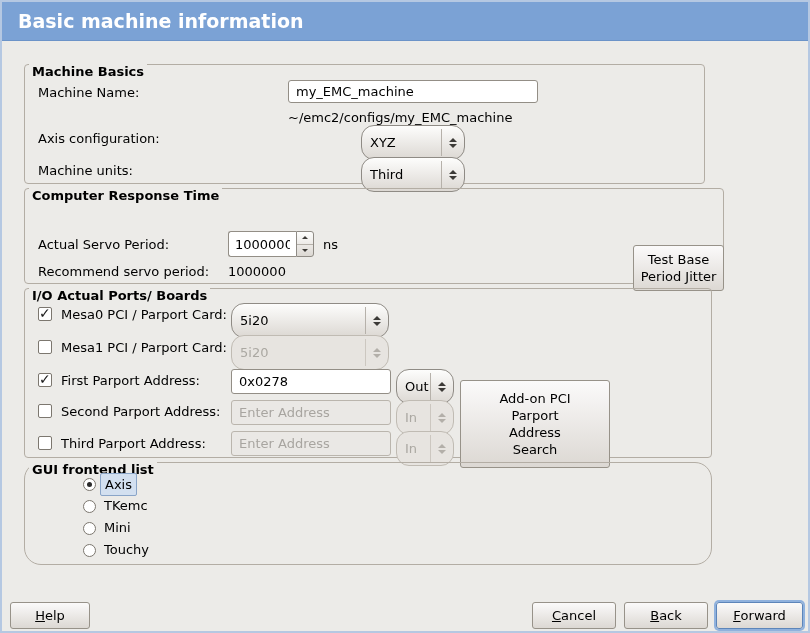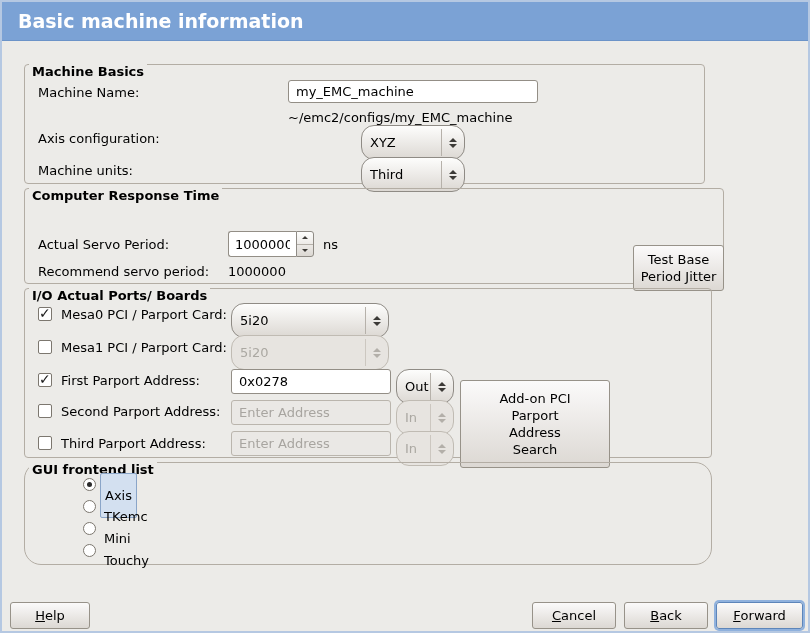--- a/index.html
+++ b/index.html
@@ -41,21 +41,21 @@
   .spin-half.top { border-bottom:1px solid #b6b1aa; }
   .spin-half .tri-up,.spin-half .tri-dn { border-left-width:3px; border-right-width:3px; }
   .spin-half .tri-up { border-bottom-width:3.5px; margin:0; }
   .spin-half .tri-dn { border-top-width:3.5px; }
 
   .checkbox { position:absolute; width:14px; height:14px; border:1px solid #7c776f; border-radius:2px; background:#fff; cursor:default; }
   .checkbox.checked::after { content:"✓"; position:absolute; left:0px; top:-3px; font-size:14px; font-weight:bold; color:#1a1a1a; }
 
   .radio { position:absolute; width:13px; height:13px; border:1px solid #7c776f; border-radius:50%; background:#fff; cursor:default; }
   .radio.checked::after { content:""; position:absolute; left:3px; top:3px; width:5px; height:5px; border-radius:50%; background:#2b2b2b; }
-  .radio-label { position:absolute; line-height:17px; padding:13px 4px; }
+  .radio-label { position:absolute; line-height:17px; padding:2px 4px; }
   .radio-label.selected { background:#d3e0f0; border:1px solid #8aa5c8; border-radius:2px; }
 
   .btn { position:absolute; border:1px solid #979289; border-radius:3px;
          background:linear-gradient(#fbfafa,#dcd8d3); font-family:inherit; font-size:13px; color:#000;
          display:flex; align-items:center; justify-content:center; text-align:center; cursor:default; line-height:17px; }
   .btn.focus { box-shadow:0 0 0 2px #8fb1dd; border-color:#5d85b9; }
   .btn u { text-decoration:underline; }
 </style>
 </head>
 <body>

